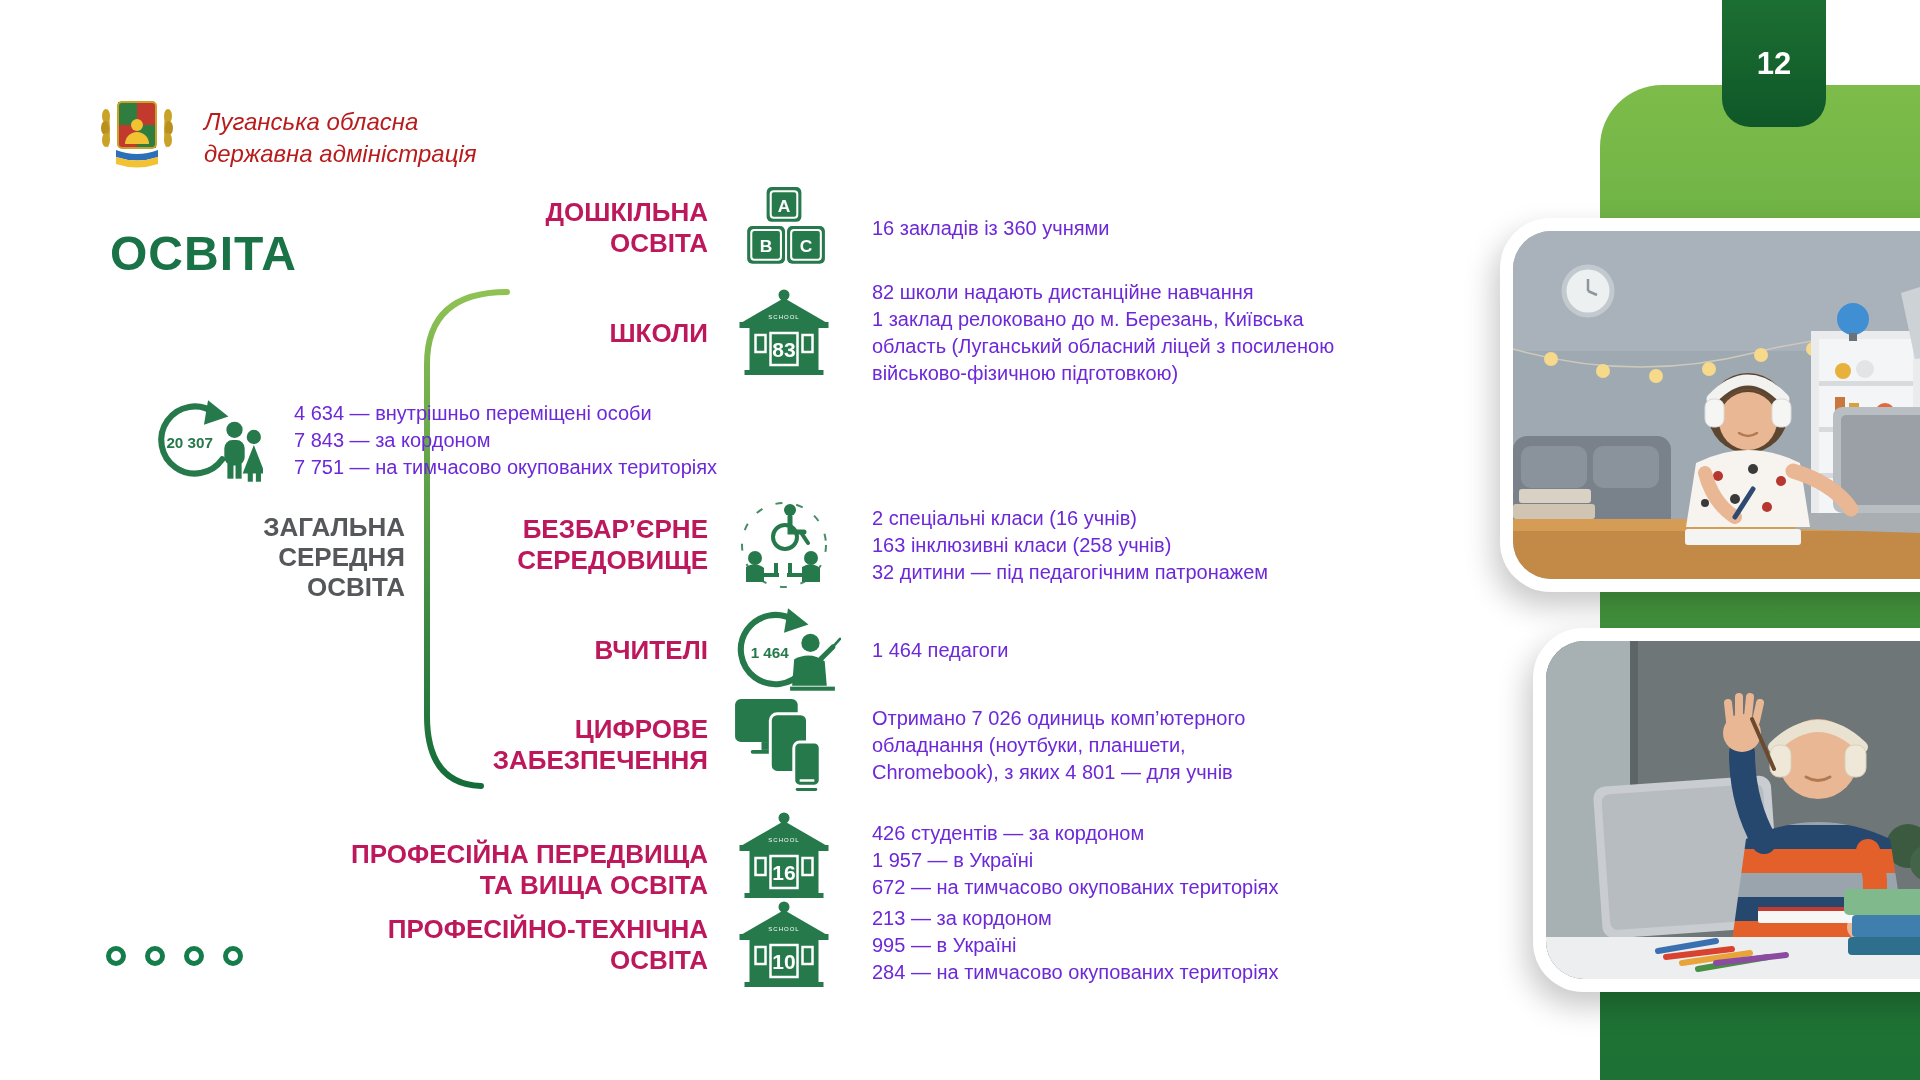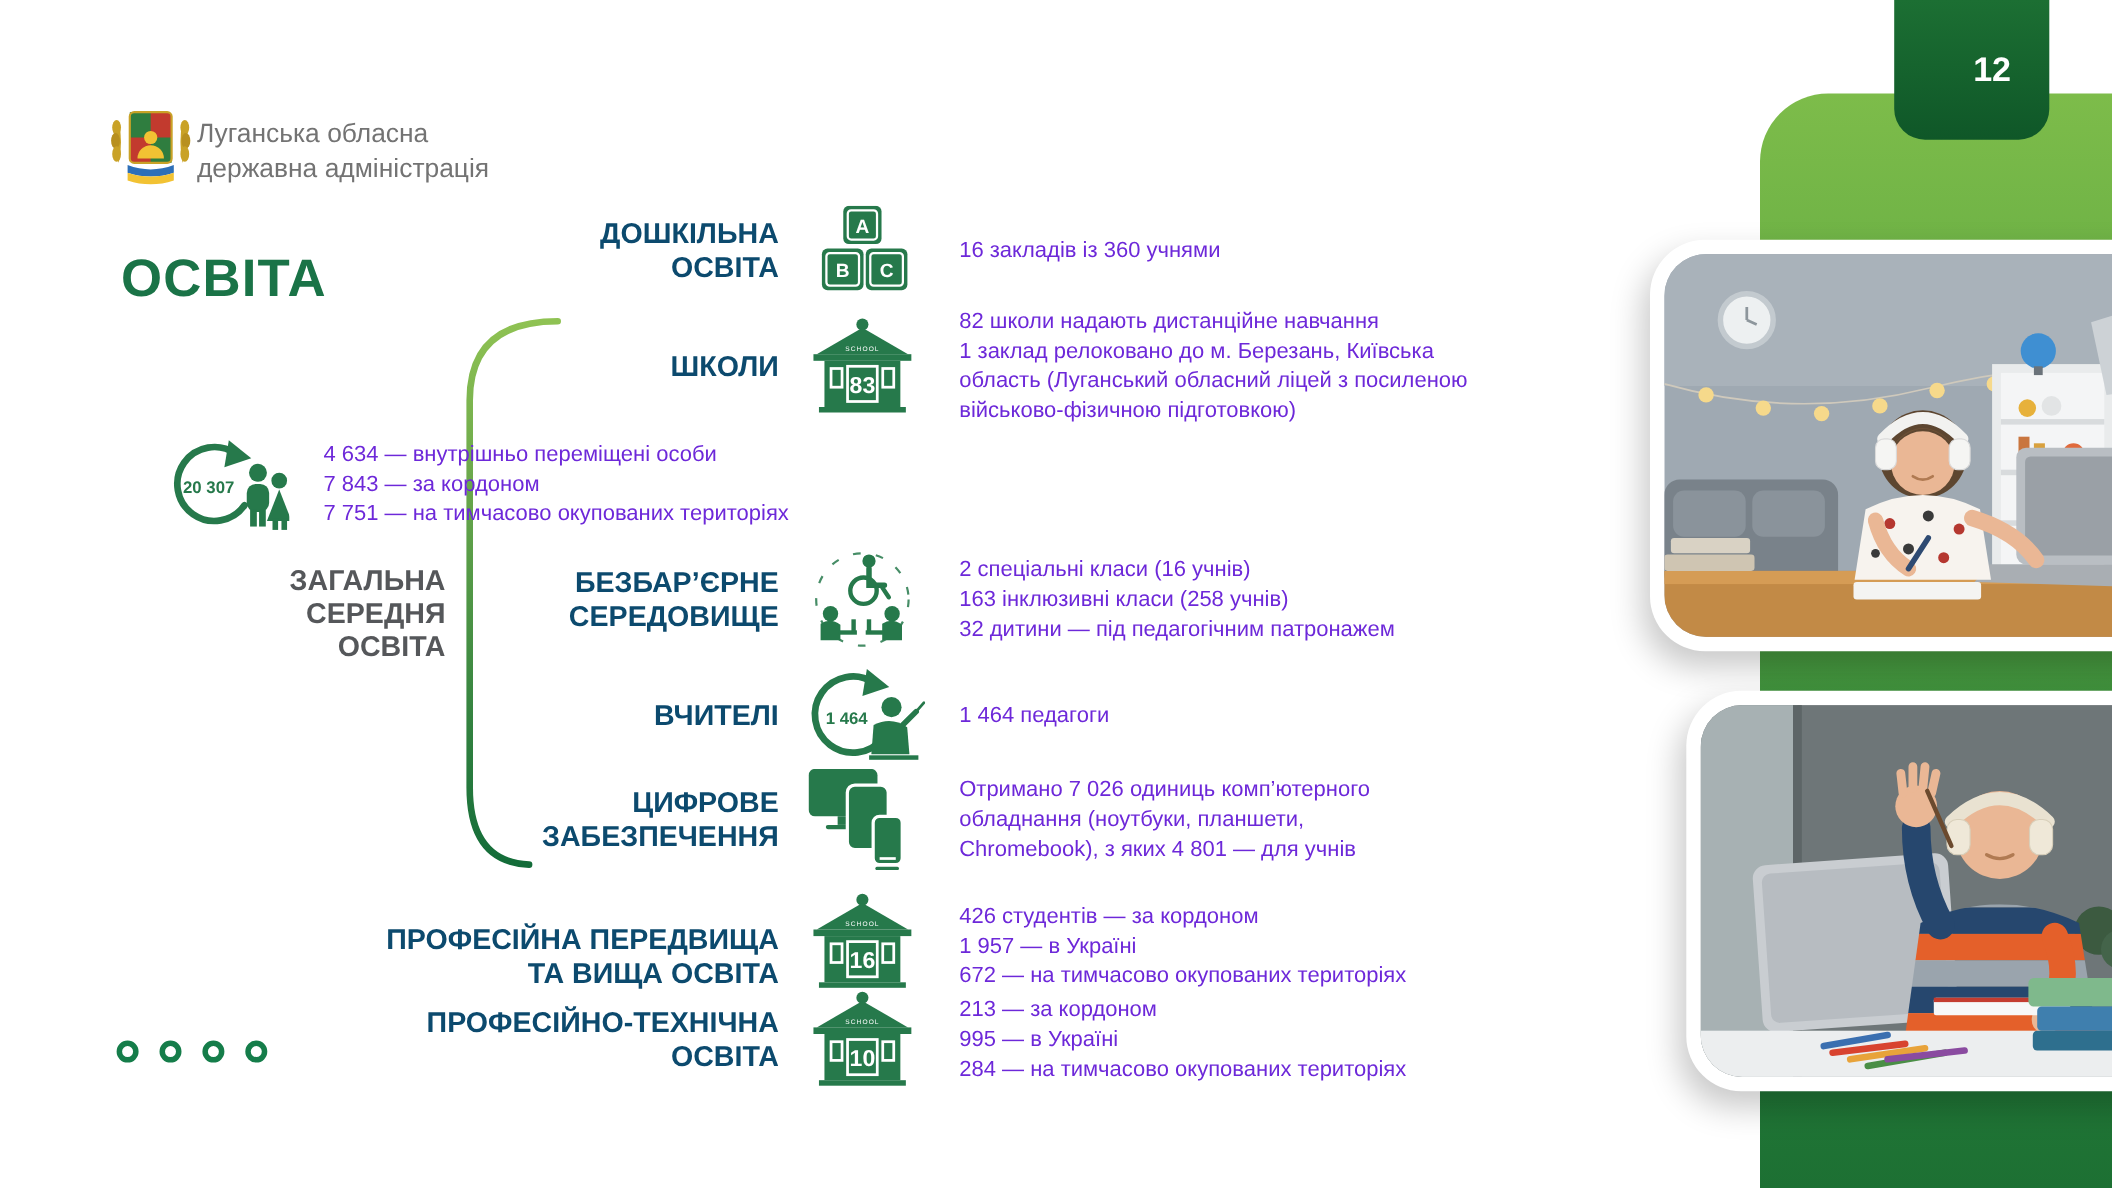--- a/index.html
+++ b/index.html
@@ -3,59 +3,59 @@
 <meta charset="utf-8">
 <style>
   html,body{margin:0;padding:0;background:#e8e8e8;}
   .slide{
     position:relative;width:1920px;height:1080px;background:#ffffff;
     overflow:hidden;font-family:"Liberation Sans",sans-serif;
   }
   
   .logo{position:absolute;left:98px;top:100px;width:78px;height:72px;}
   .org-name{
-    position:absolute;left:179px;top:106px;font-size:24px;line-height:32px;
-    color:#737373;white-space:pre-line;
+    position:absolute;left:204px;top:106px;font-size:24px;line-height:32px;
+    color:#b91c1c;white-space:pre-line;font-style:italic;
   }
   .page-title{
     position:absolute;left:110px;top:226px;font-size:48px;font-weight:bold;
     color:#1a7347;letter-spacing:1px;
   }
   
   .group-label{
     position:absolute;left:150px;top:512px;width:255px;text-align:right;
     font-size:26px;line-height:30px;font-weight:bold;color:#55575a;white-space:pre-line;
   }
   .bracket{position:absolute;left:415px;top:278px;}
   
   .row{position:absolute;left:130px;width:1370px;height:112px;display:flex;align-items:center;}
   .row-label{
     width:578px;text-align:right;font-weight:bold;font-size:26px;line-height:31px;
-    color:#0c4a6e;white-space:pre-line;flex:none;
+    color:#be185d;white-space:pre-line;flex:none;
   }
   .row-icon{width:152px;flex:none;display:flex;justify-content:center;align-items:center;}
   .row-text{
     flex:1;padding-left:12px;font-size:20px;line-height:27px;color:#6d28d9;white-space:pre-line;
   }
   .r1{top:172px;} .r2{top:277px;} .r3{top:384px;} .r4{top:489px;}
   .r5{top:594px;} .r6{top:689px;} .r7{top:789px;align-items:flex-end;} .r8{top:889px;}
   .icon text{font-family:"Liberation Sans",sans-serif;}
   
   .dots{position:absolute;left:106px;top:946px;display:flex;gap:19px;}
   .dot{width:20px;height:20px;border:5px solid #157d4a;border-radius:50%;background:transparent;box-sizing:border-box;cursor:pointer;}
   
   .band{
     position:absolute;left:1600px;top:85px;width:320px;height:995px;
     background:linear-gradient(180deg,#7dbc4a 0%,#57a33f 40%,#27813c 72%,#1d7033 100%);
     border-top-left-radius:62px;
   }
   .page-tab{
     position:absolute;left:1722px;top:0;width:104px;height:127px;
     background:linear-gradient(180deg,#1c6f33 0%,#0f5728 100%);
-    border-radius:0 0 28px 28px;display:flex;justify-content:center;align-items:center;padding-left:37px;
+    border-radius:0 0 28px 28px;display:flex;justify-content:center;align-items:center;
   }
   .page-tab span{color:#fff;font-size:31px;font-weight:bold;}
   .photo-card{
     position:absolute;background:#fff;border-radius:50px;padding:13px;
     box-shadow:-6px 14px 30px rgba(0,0,0,.22);
   }
   .photo-card .ph{border-radius:38px;overflow:hidden;display:block;}
   .photo1{left:1500px;top:218px;}
   .photo2{left:1533px;top:628px;}
 </style>

